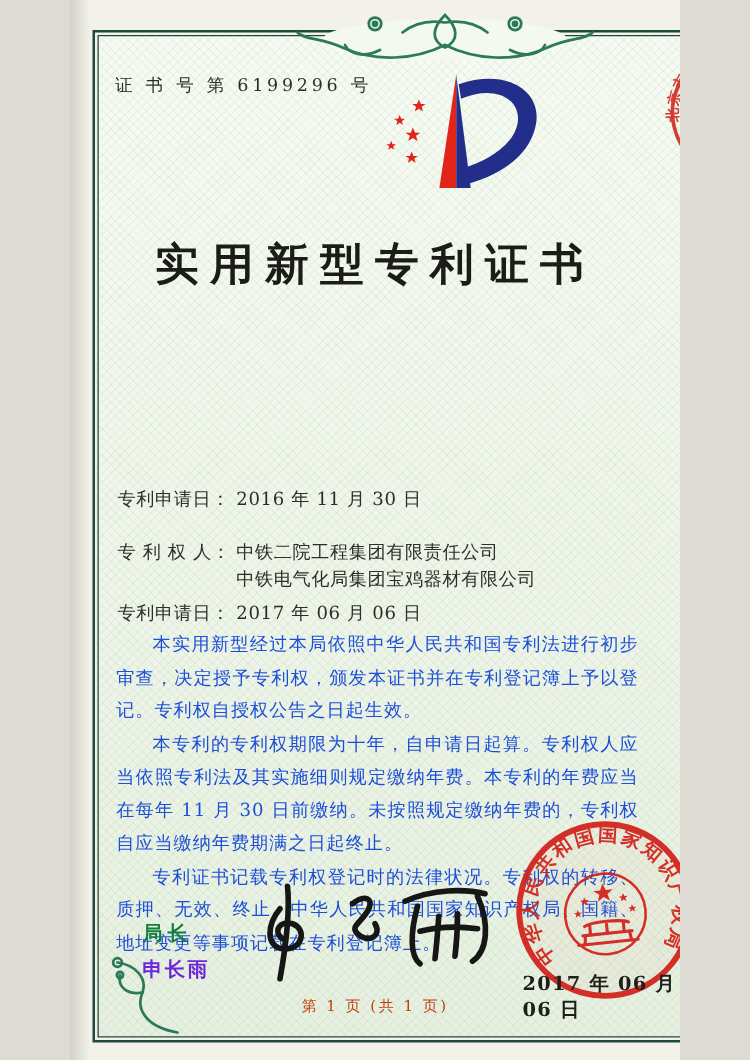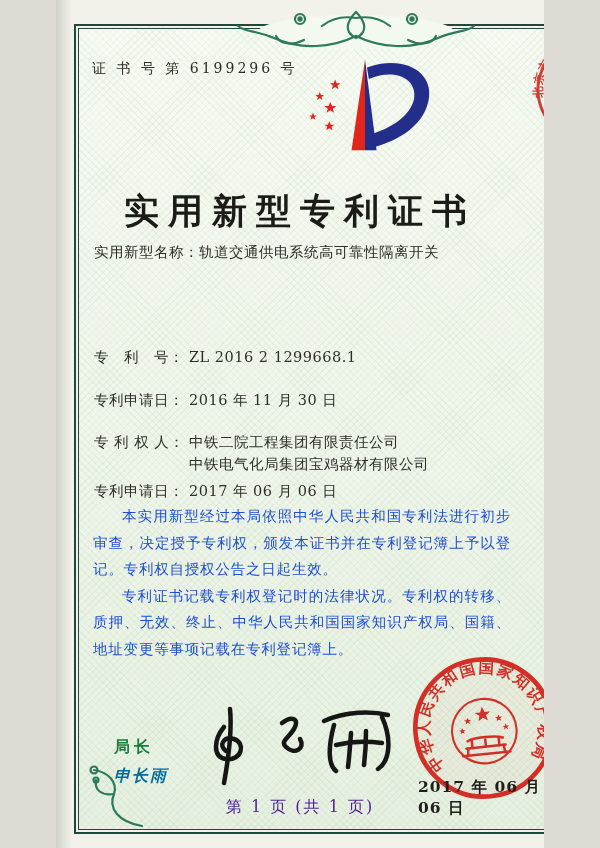--- a/index.html
+++ b/index.html
@@ -34,25 +34,25 @@
     position:absolute;left:0;right:0;top:160px;text-align:center;
     font-size:35px;font-weight:700;letter-spacing:9px;color:#1b1b17;margin-top:28px;
   }
   .row{position:absolute;left:38px;right:34px;font-size:14.5px;line-height:22px;color:#2e2e29;letter-spacing:.5px;}
   .row .lbl{display:inline-block;min-width:95px;}
   .row .cont{display:block;padding-left:95px;}
   .r0{top:241px}.r1{top:293px}.r2{top:346px}.r3{top:389px}.r4{top:431px}.r5{top:480px}
   .paras{position:absolute;left:37px;right:33px;top:503px;}
   .paras p{margin:0;text-indent:2em;font-size:14.5px;line-height:26.5px;text-align:justify;color:#1d4ed8;letter-spacing:.8px;}
   .signer-title{position:absolute;left:58px;top:737px;font-size:16px;font-weight:700;letter-spacing:4px;color:#15803d;}
-  .signer-name{position:absolute;left:58px;top:766px;font-size:16px;font-weight:700;letter-spacing:2px;color:#0369a1;font-style:italic;}
+  .signer-name{position:absolute;left:58px;top:766px;font-size:16px;font-weight:700;letter-spacing:2px;color:#6d28d9;}
   .signature{position:absolute;left:140px;top:698px;width:200px;height:92px;z-index:4;}
   .office-seal{position:absolute;left:350px;top:650px;width:156px;height:156px;z-index:3;opacity:.95;}
   .issue-date{position:absolute;left:362px;top:777px;font-size:15.5px;font-weight:600;letter-spacing:1px;color:#1e1e1a;z-index:4;}
-  .footer{position:absolute;left:0;right:0;top:797px;text-align:center;font-size:16px;color:#4c1d95;letter-spacing:2px;}
+  .footer{position:absolute;left:0;right:0;top:797px;text-align:center;font-size:12px;color:#c2410c;letter-spacing:2px;}
   .orn-top{position:absolute;left:148px;top:8px;width:304px;height:50px;z-index:2;}
   .orn-bl{position:absolute;left:22px;top:756px;width:74px;height:72px;z-index:1;}
   .orn-br{position:absolute;left:538px;top:688px;width:44px;height:140px;z-index:1;}
 </style>
 </head>
 <body>
 
 <div class="page">
 
   <div class="frame-outer">
@@ -125,39 +125,34 @@
         <use href="#star" transform="translate(26,65) scale(0.40)"></use>
         <use href="#star" transform="translate(43,75) scale(0.52)"></use>
       </g>
       <path d="M80,6 L66,100 L80,100 Z" fill="#e1251b"></path>
       <path d="M80,6 L80,100 L92,100 Z" fill="#232e8a"></path>
       <path d="M82,14 C122,0 152,20 146,48 C140,78 108,92 88,97 L84,84 C106,78 128,64 131,46 C134,26 112,14 84,26 Z" fill="#232e8a"></path>
     </svg>
 
     <div class="title">实用新型专利证书</div>
 
-    <div class="row r0">
-      <span class="lbl">实用新型名称：</span><span>轨道交通供电系统高可靠性隔离开关</span>
-    </div>
-    <div class="row r2">
-      <span class="lbl">专　利　号：</span><span>ZL 2016 2 1299668.1</span>
-    </div>
     <div class="row r3">
       <span class="lbl">专利申请日：</span><span>2016 年 11 月 30 日</span>
     </div>
     <div class="row r4">
       <span class="lbl">专 利 权 人：</span><span>中铁二院工程集团有限责任公司</span>
       <span class="cont">中铁电气化局集团宝鸡器材有限公司</span>
     </div>
     <div class="row r5">
       <span class="lbl">专利申请日：</span><span>2017 年 06 月 06 日</span>
     </div>
 
     <div class="paras">
       <p>本实用新型经过本局依照中华人民共和国专利法进行初步审查，决定授予专利权，颁发本证书并在专利登记簿上予以登记。专利权自授权公告之日起生效。</p>
+      <p>本专利的专利权期限为十年，自申请日起算。专利权人应当依照专利法及其实施细则规定缴纳年费。本专利的年费应当在每年 11 月 30 日前缴纳。未按照规定缴纳年费的，专利权自应当缴纳年费期满之日起终止。</p>
       <p>专利证书记载专利权登记时的法律状况。专利权的转移、质押、无效、终止、中华人民共和国国家知识产权局、国籍、地址变更等事项记载在专利登记簿上。</p>
     </div>
 
     <div class="signer-title">局长</div>
     <div class="signer-name">申长雨</div>
 
     <svg class="signature" viewBox="0 0 200 90">
       <g fill="none" stroke="#161614" stroke-width="4.5" stroke-linecap="round" stroke-linejoin="round">
         <path d="M28,28 C18,40 16,58 30,60 C46,62 50,44 38,40 C28,37 22,46 30,52"></path>
         <path d="M34,10 C36,30 32,62 28,84"></path>

